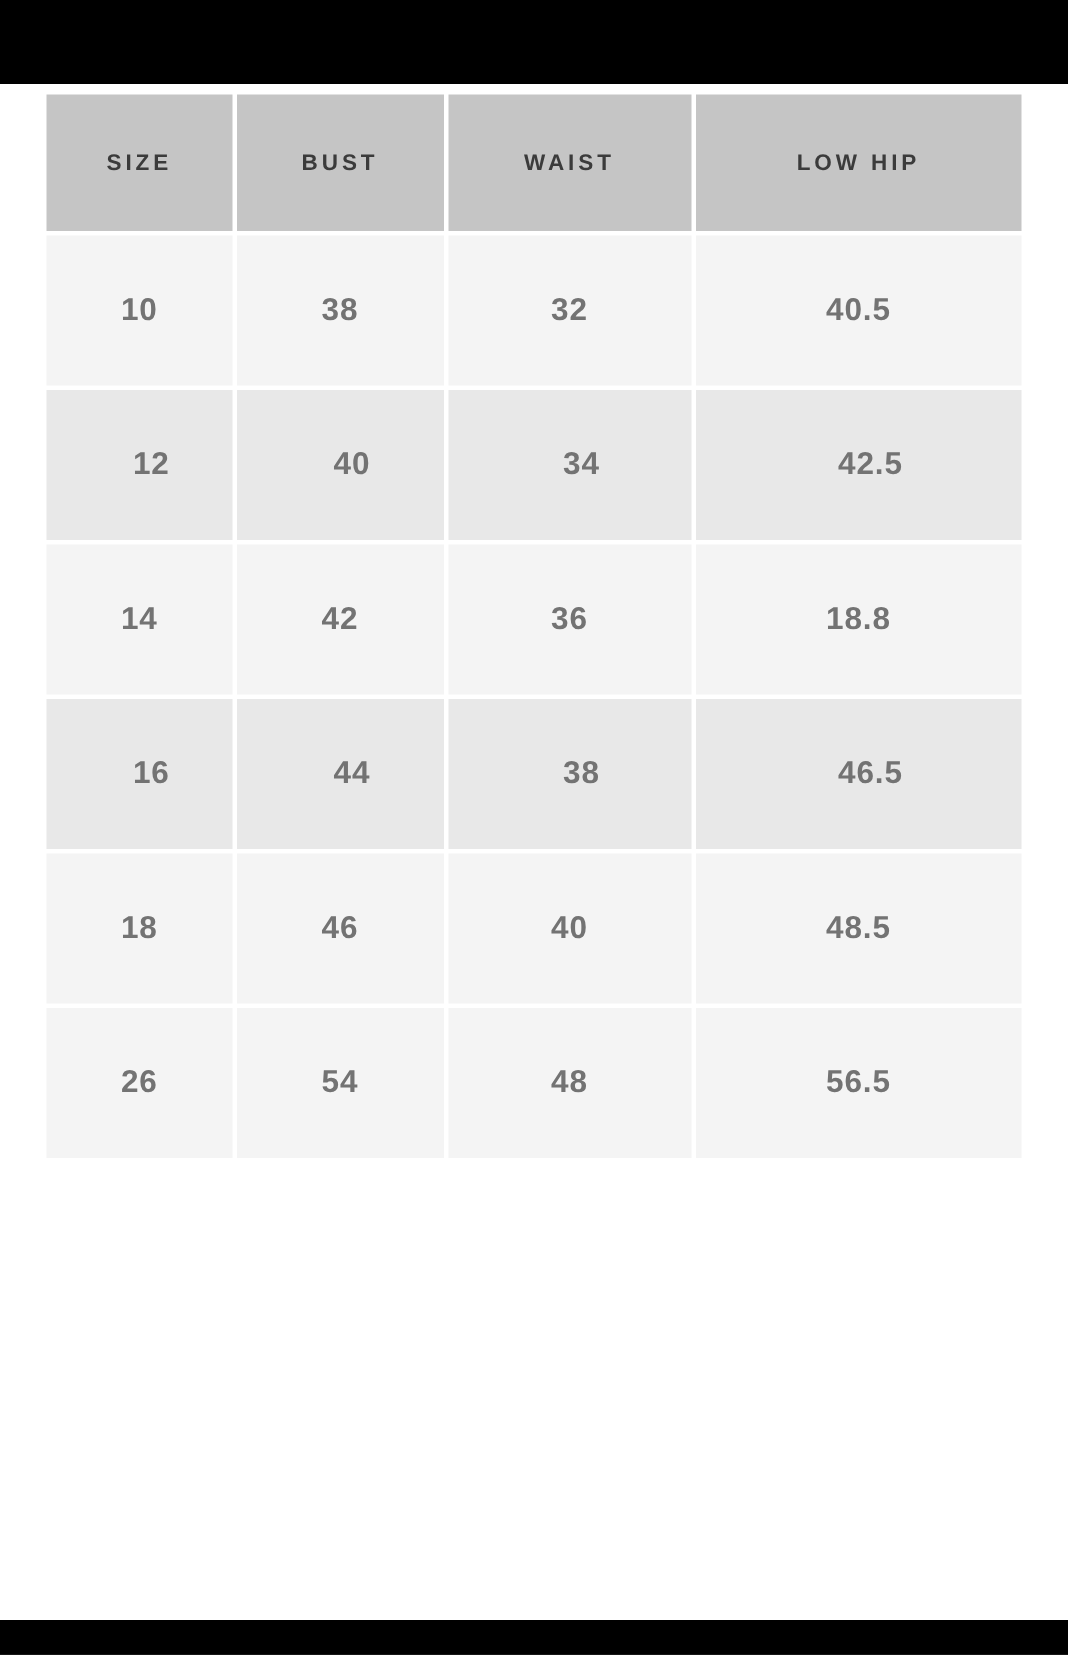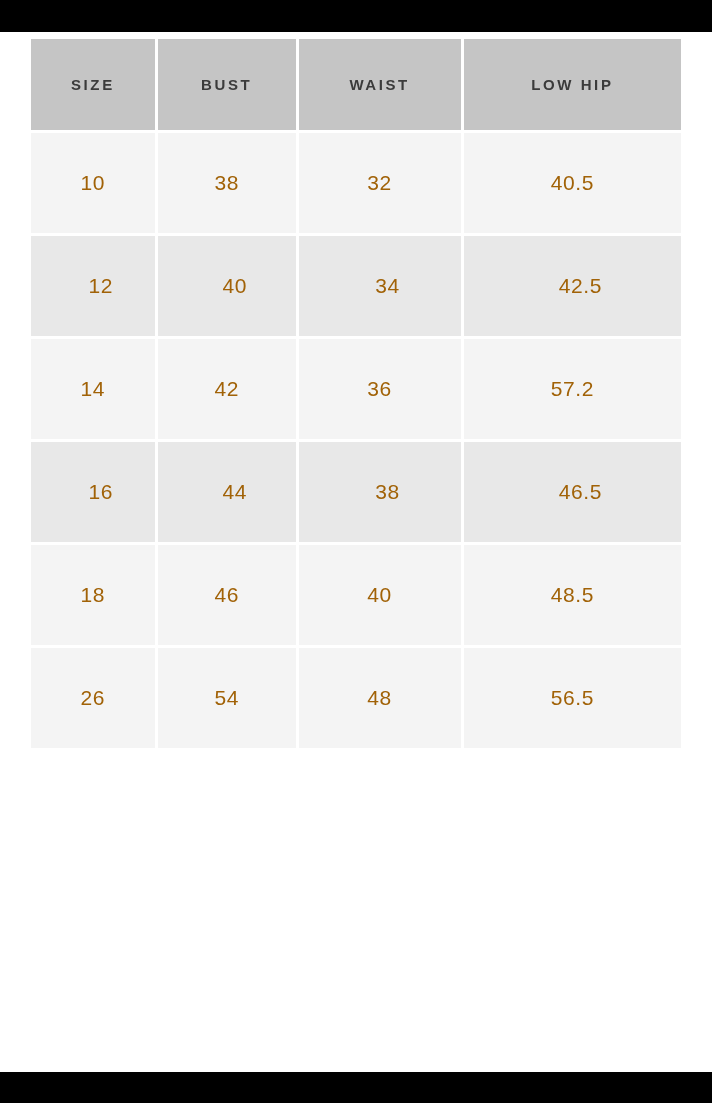--- a/index.html
+++ b/index.html
@@ -25,21 +25,21 @@
     left: 0;
     width: 712px;
     background: #000000;
   }
   .letterbox-top { top: 0; height: 40px; }
   .letterbox-bottom { bottom: 0; height: 23px; }
 
   .page {
     position: absolute;
     left: 0;
-    top: 32px;
+    top: 56px;
     width: 712px;
     height: 1040px;
     background: #ffffff;
     overflow: hidden;
   }
 
   .size-table {
     position: absolute;
     left: 28px;
     top: 4px;
@@ -62,23 +62,23 @@
     background: #c5c5c5;
     color: #3b3b3b;
     font-size: 15px;
     font-weight: bold;
     letter-spacing: 2.6px;
     text-transform: uppercase;
   }
 
   .size-table td {
     height: 100px;
-    color: #a16207;
+    color: #737373;
     font-size: 21px;
-    font-weight: normal;
+    font-weight: bold;
     letter-spacing: 0.6px;
   }
 
   .row-light td { background: #f4f4f4; }
   .row-dark  td { background: #e8e8e8; padding-left: 16px; }
 
   .col-size    { width: 123px; }
   .col-bust    { width: 137px; }
   .col-waist   { width: 161px; }
   .col-lowhip  { width: 216px; }
@@ -117,21 +117,21 @@
         <tr class="row-dark">
           <td>12</td>
           <td>40</td>
           <td>34</td>
           <td>42.5</td>
         </tr>
         <tr class="row-light">
           <td>14</td>
           <td>42</td>
           <td>36</td>
-          <td>57.2</td>
+          <td>18.8</td>
         </tr>
         <tr class="row-dark">
           <td>16</td>
           <td>44</td>
           <td>38</td>
           <td>46.5</td>
         </tr>
         <tr class="row-light">
           <td>18</td>
           <td>46</td>

